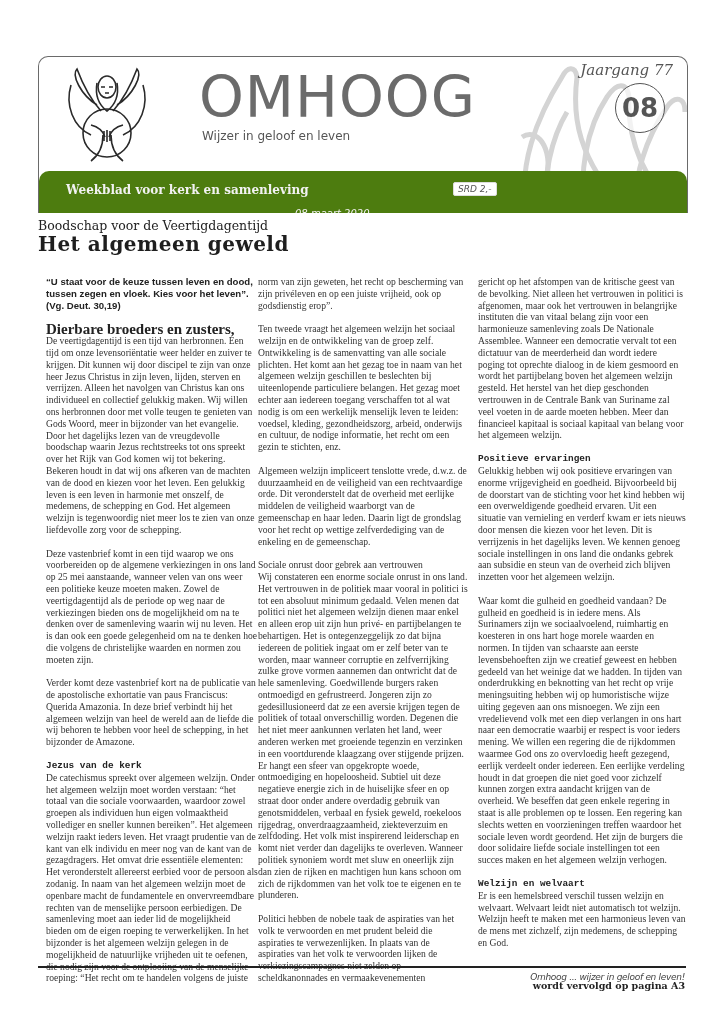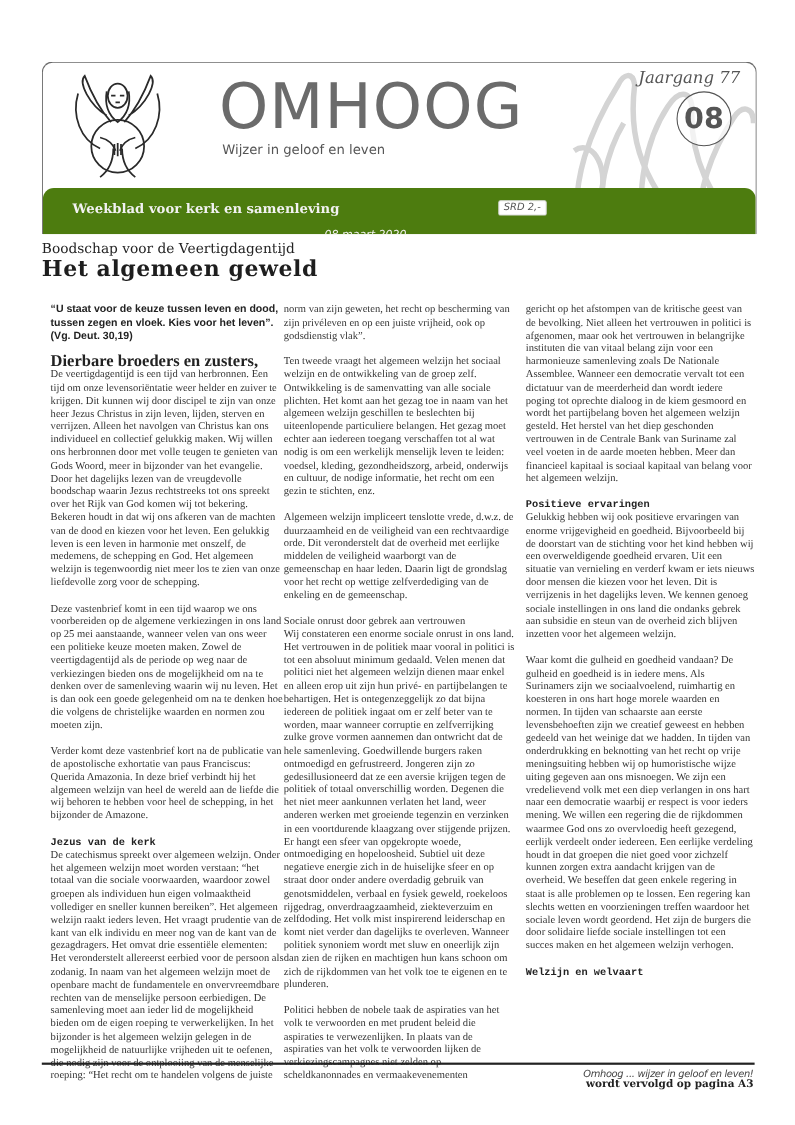--- a/index.html
+++ b/index.html
@@ -78,31 +78,32 @@
   <div class="quote">“U staat voor de keuze tussen leven en dood, tussen zegen en vloek. Kies voor het leven”. (Vg. Deut. 30,19)</div>
   <div class="salutation">Dierbare broeders en zusters,</div>
   <p>De veertigdagentijd is een tijd van herbronnen. Een tijd om onze levensoriëntatie weer helder en zuiver te krijgen. Dit kunnen wij door  discipel te zijn van onze heer Jezus Christus in zijn leven, lijden, sterven en verrijzen. Alleen het navolgen van Christus kan ons individueel en collectief gelukkig maken. Wij willen ons herbronnen door met volle teugen te genieten van Gods Woord, meer in bijzonder van het evangelie. Door het dagelijks lezen van de vreugdevolle boodschap waarin Jezus rechtstreeks tot ons spreekt over het Rijk van God komen wij tot bekering. Bekeren houdt in dat wij ons afkeren van de machten van de dood en kiezen voor het leven. Een gelukkig leven is een leven in harmonie met onszelf, de medemens, de schepping en God. Het algemeen welzijn is tegenwoordig niet meer los te zien van onze liefdevolle zorg voor de schepping.</p>
   <p>Deze vastenbrief komt in een tijd waarop we ons voorbereiden op de algemene verkiezingen in ons land op 25 mei aanstaande, wanneer velen van ons weer een politieke keuze moeten maken. Zowel de veertigdagentijd als de periode op weg naar de verkiezingen bieden ons de mogelijkheid om na te denken over de samenleving waarin wij nu leven. Het is dan ook een goede gelegenheid om na te denken hoe die volgens de christelijke waarden en normen zou moeten zijn.</p>
   <p>Verder komt deze vastenbrief kort na de publicatie van de apostolische exhortatie van paus Franciscus: Querida Amazonia. In deze brief verbindt hij het algemeen welzijn van heel de wereld aan de liefde die wij behoren te hebben voor heel de schepping, in het bijzonder de Amazone.</p>
   <h3>Jezus van de kerk</h3>
   <p>De catechismus spreekt over algemeen welzijn. Onder het algemeen welzijn moet worden verstaan: “het totaal van die sociale voorwaarden, waardoor zowel groepen als individuen hun eigen volmaaktheid vollediger en sneller kunnen bereiken”. Het algemeen welzijn raakt ieders leven. Het vraagt prudentie van de kant van elk individu en meer nog van de kant van de gezagdragers. Het omvat drie essentiële elementen: Het veronderstelt allereerst eerbied voor de persoon als zodanig. In naam van het algemeen welzijn moet de openbare macht de fundamentele en onvervreemdbare rechten van de menselijke persoon eerbiedigen. De samenleving moet aan ieder lid de mogelijkheid bieden om de eigen roeping te verwerkelijken. In het bijzonder is het algemeen welzijn gelegen in de mogelijkheid de natuurlijke vrijheden uit te oefenen, die nodig zijn voor de ontplooiing van de menselijke roeping: “Het recht om te handelen volgens de juiste</p>
 </div>
 
 <div class="col col2">
-  <p>norm van zijn geweten, het recht op bescherming van zijn privéleven en op een juiste vrijheid, ook op godsdienstig vlak”.</p>
+  <p>norm van zijn geweten, het recht op bescherming van zijn privéleven en op een juiste vrijheid, ook op godsdienstig erop”.</p>
   <p>Ten tweede vraagt het algemeen welzijn het sociaal welzijn en de ontwikkeling van de groep zelf. Ontwikkeling is de samenvatting van alle sociale plichten. Het komt aan het gezag toe in naam van het algemeen welzijn geschillen te beslechten bij uiteenlopende particuliere belangen. Het gezag moet echter aan iedereen toegang verschaffen tot al wat nodig is om een werkelijk menselijk leven te leiden: voedsel, kleding, gezondheidszorg, arbeid, onderwijs en cultuur, de nodige informatie, het recht om een gezin te stichten, enz.</p>
   <p>Algemeen welzijn impliceert tenslotte vrede, d.w.z. de duurzaamheid en de veiligheid van een rechtvaardige orde. Dit veronderstelt dat de overheid met eerlijke middelen de veiligheid waarborgt van de gemeenschap en haar leden. Daarin ligt de grondslag voor het recht op wettige zelfverdediging van de enkeling en de gemeenschap.</p>
   <div>Sociale onrust door gebrek aan vertrouwen</div>
   <p>Wij constateren een enorme sociale onrust in ons land. Het vertrouwen in de politiek maar vooral in politici is tot een absoluut minimum gedaald. Velen menen dat politici niet het algemeen welzijn dienen maar enkel en alleen erop uit zijn hun privé- en partijbelangen te behartigen. Het is ontegenzeggelijk zo dat bijna iedereen de politiek ingaat om er zelf beter van te worden, maar wanneer corruptie en zelfverrijking zulke grove vormen aannemen dan ontwricht dat de hele samenleving. Goedwillende burgers raken ontmoedigd en gefrustreerd. Jongeren zijn zo gedesillusioneerd dat ze een aversie krijgen tegen de politiek of totaal onverschillig worden. Degenen die het niet meer aankunnen verlaten het land, weer anderen werken met groeiende tegenzin en verzinken in een voortdurende klaagzang over stijgende prijzen. Er hangt een sfeer van opgekropte woede, ontmoediging en hopeloosheid. Subtiel uit deze negatieve energie zich in de huiselijke sfeer en op straat door onder andere overdadig gebruik van genotsmiddelen, verbaal en fysiek geweld, roekeloos rijgedrag, onverdraagzaamheid, ziekteverzuim en zelfdoding. Het volk mist inspirerend leiderschap en komt niet verder dan dagelijks te overleven. Wanneer politiek synoniem wordt met sluw en oneerlijk zijn dan zien de rijken en machtigen hun kans schoon om zich de rijkdommen van het volk toe te eigenen en te plunderen.</p>
   <p>Politici hebben de nobele taak de aspiraties van het volk te verwoorden en met prudent beleid die aspiraties te verwezenlijken. In plaats van de aspiraties van het volk te verwoorden lijken de verkiezingscampagnes niet zelden op scheldkanonnades en vermaakevenementen</p>
 </div>
 
 <div class="col col3">
   <p>gericht op het afstompen van de kritische geest van de bevolking. Niet alleen het vertrouwen in politici is afgenomen, maar ook het vertrouwen in belangrijke instituten die van vitaal belang zijn voor een harmonieuze samenleving zoals De Nationale Assemblee. Wanneer een democratie vervalt tot een dictatuur van de meerderheid dan wordt iedere poging tot oprechte dialoog in de kiem gesmoord en wordt het partijbelang boven het algemeen welzijn gesteld. Het herstel van het diep geschonden vertrouwen in de Centrale Bank van Suriname zal veel voeten in de aarde moeten hebben. Meer dan financieel kapitaal is sociaal kapitaal van belang voor het algemeen welzijn.</p>
   <h3>Positieve ervaringen</h3>
   <p>Gelukkig hebben wij ook positieve ervaringen van enorme vrijgevigheid en goedheid. Bijvoorbeeld bij de doorstart van de stichting voor het kind hebben wij een overweldigende goedheid ervaren. Uit een situatie van vernieling en verderf kwam er iets nieuws door mensen die kiezen voor het leven. Dit is verrijzenis in het dagelijks leven. We kennen genoeg sociale instellingen in ons land die ondanks gebrek aan subsidie en steun van de overheid zich blijven inzetten voor het algemeen welzijn.</p>
   <p>Waar komt die gulheid en goedheid vandaan? De gulheid en goedheid is in iedere mens. Als Surinamers zijn we sociaalvoelend, ruimhartig en koesteren in ons hart hoge morele waarden en normen. In tijden van schaarste aan eerste levensbehoeften zijn we creatief geweest en hebben gedeeld van het weinige dat we hadden. In tijden van onderdrukking en beknotting van het recht op vrije meningsuiting hebben wij op humoristische wijze uiting gegeven aan ons misnoegen. We zijn een vredelievend volk met een diep verlangen in ons hart naar een democratie waarbij er respect is voor ieders mening. We willen een regering die de rijkdommen waarmee God ons zo overvloedig heeft gezegend, eerlijk verdeelt onder iedereen. Een eerlijke verdeling houdt in dat groepen die niet goed voor zichzelf kunnen zorgen extra aandacht krijgen van de overheid. We beseffen dat geen enkele regering in staat is alle problemen op te lossen. Een regering kan slechts wetten en voorzieningen treffen waardoor het sociale leven wordt geordend. Het zijn de burgers die door solidaire liefde sociale instellingen tot een succes maken en het algemeen welzijn verhogen.</p>
   <h3>Welzijn en welvaart</h3>
+  <p>Er is een hemelsbreed verschil tussen welzijn en welvaart. Welvaart leidt niet automatisch tot welzijn. Welzijn heeft te maken met een harmonieus leven van de mens met zichzelf, zijn medemens, de schepping en God.</p>
 </div>
 
 <div class="continued">wordt vervolgd op pagina A3</div>
 <div class="rule"></div>
 <div class="footer">Omhoog ... wijzer in geloof en leven!</div>
 
 </body></html>

